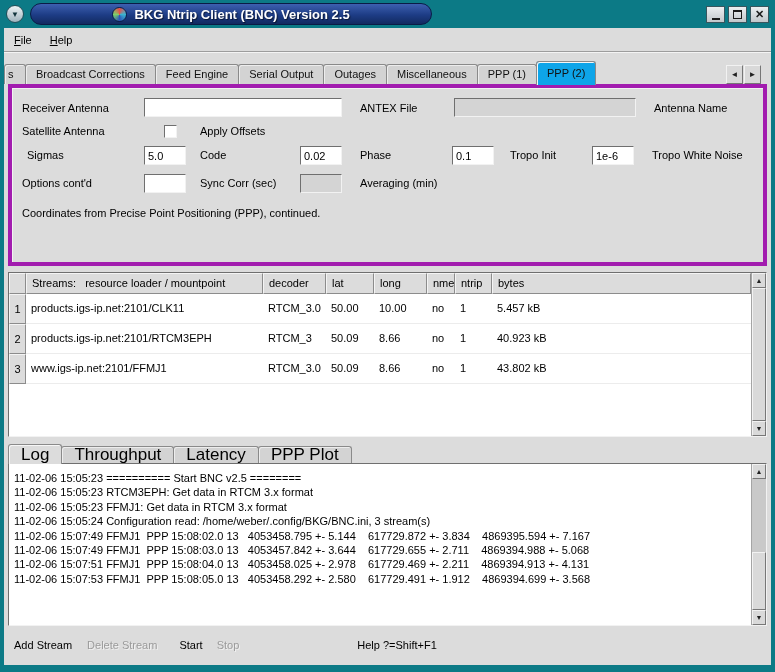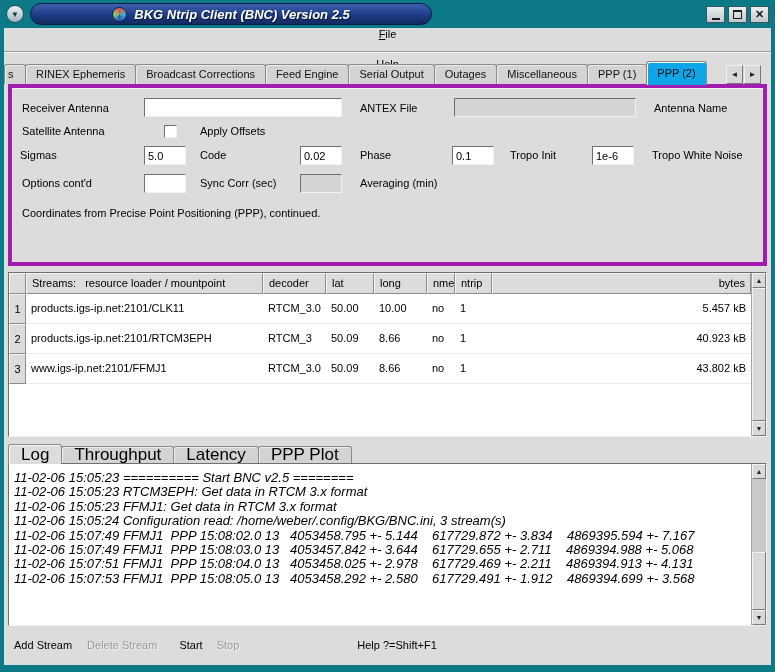--- a/index.html
+++ b/index.html
@@ -7,36 +7,36 @@
 
   .window { width:775px; height:672px; background:#0c7a86; position:relative; overflow:hidden; }
 
   
   .titlebar { position:absolute; top:0; left:0; right:0; height:28px; display:flex; align-items:center; padding:0 6px; }
   .win-menu-btn { width:18px; height:18px; border-radius:50%; flex:none;
     background:linear-gradient(180deg,#eef3f5,#9fb3bd); border:1px solid #24505a;
     display:flex; align-items:center; justify-content:center; font-size:8px; color:#11333c; }
   .title-pill { margin-left:6px; width:402px; height:22px; border-radius:11px;
     background:linear-gradient(180deg,#3d60b0,#1d3c85 55%,#122a60); border:1px solid #0a1c46;
-    display:flex; align-items:center; justify-content:center; gap:7px;font-style:italic; }
+    display:flex; align-items:center; justify-content:center; gap:7px; }
   .app-icon { width:15px; height:15px; border-radius:50%; flex:none;
     background:conic-gradient(#e8524a,#3bb3d0,#2b57b8,#7cd06a,#e8524a); border:1px solid #0a1c46; }
   .title-text { color:#fff; font-weight:bold; font-size:13px; text-shadow:1px 1px 1px rgba(0,0,0,.55); white-space:nowrap; }
   .win-controls { margin-left:auto; display:flex; gap:3px; }
   .win-btn { width:19px; height:17px; background:linear-gradient(180deg,#eceff1,#c2c7cb);
     border:1px solid #38565e; display:flex; align-items:center; justify-content:center; }
   .glyph-min { width:8px; height:2px; background:#1a1a1a; margin-top:9px; }
   .glyph-max { width:9px; height:9px; border:1px solid #1a1a1a; border-top-width:2px; }
   .glyph-close { font-size:11px; font-weight:bold; color:#1a1a1a; line-height:1; }
 
   
   .app-area { position:absolute; top:28px; left:4px; right:4px; bottom:7px; background:#dcdcdc; overflow:hidden; }
 
   .menubar { height:24px; display:flex; align-items:center; gap:18px; padding:0 10px;
-    border-bottom:1px solid #9d9d9d; box-shadow:0 1px 0 #f4f4f4; font-size:11px;flex-direction:column; }
+    border-bottom:1px solid #9d9d9d; box-shadow:0 1px 0 #f4f4f4; font-size:11px; }
   .menu-item { display:inline-block; }
   .menu-item::first-letter { text-decoration:underline; }
 
   
   .tabbar { display:flex; align-items:flex-end; height:26px; margin-top:6px; position:relative; z-index:2; }
   .tab { height:20px; line-height:19px; padding:0 10px; font-size:11px; background:#d3d3d3;
     border:1px solid #8a8a8a; border-bottom:none; border-radius:3px 3px 0 0; margin-right:-1px;
     box-shadow:inset 1px 1px 0 #ededed; color:#111; white-space:nowrap; }
   .tab.first { width:22px; padding:0 4px 0 3px; overflow:hidden; }
   .tab.selected { background:#0ea5e9; height:24px; line-height:23px; margin-bottom:-1px;
@@ -65,21 +65,21 @@
   .t-row { display:flex; height:30px; background:#fff; }
   .rn { height:30px; line-height:28px; text-align:center; padding:0; }
   .td { line-height:29px; padding:0 5px; border-bottom:1px solid #ececec; overflow:hidden; white-space:nowrap; }
   .c-num { width:17px; flex:none; }
   .c-mount { width:237px; flex:none; }
   .c-dec { width:63px; flex:none; }
   .c-lat { width:48px; flex:none; }
   .c-long { width:53px; flex:none; }
   .c-nmea { width:28px; flex:none; }
   .c-ntrip { width:37px; flex:none; }
-  .c-bytes { flex:1;text-align:right; }
+  .c-bytes { flex:1; }
 
   
   .vscroll { position:absolute; top:0; right:0; bottom:0; width:15px; background:#c9c9c9; border-left:1px solid #a5a5a5; }
   .sb-btn { position:absolute; left:0; width:14px; height:15px; background:#d9d9d9; border:1px solid;
     border-color:#f2f2f2 #777 #777 #f2f2f2; font-size:7px; text-align:center; line-height:13px; color:#222; }
   .sb-up { top:0; } .sb-down { bottom:0; }
   .sb-thumb { position:absolute; left:0; width:14px; background:#d9d9d9; border:1px solid;
     border-color:#f2f2f2 #777 #777 #f2f2f2; }
   .thumb-full { top:15px; bottom:15px; }
   .thumb-bottom { bottom:15px; height:58px; }
@@ -87,21 +87,21 @@
   
   .bottom-tabbar { display:flex; align-items:flex-end; height:20px; margin:6px 0 0 4px; position:relative; z-index:2; }
   .btab { height:17px; line-height:16px; padding:0 12px; font-size:17px; background:#d3d3d3;
     border:1px solid #8a8a8a; border-bottom:none; border-radius:3px 3px 0 0; margin-right:-1px;
     box-shadow:inset 1px 1px 0 #ededed; white-space:nowrap; }
   .btab.selected { background:#dcdcdc; height:20px; line-height:19px; margin-bottom:-1px;
     position:relative; z-index:3; box-shadow:inset 1px 1px 0 #f6f6f6; }
   .log-frame { margin:0 4px; height:163px; background:#fff; border:1px solid #6f6f6f;
     border-right-color:#f2f2f2; border-bottom-color:#f2f2f2; position:relative; overflow:hidden; }
   .log-content { position:absolute; top:2px; left:5px; right:17px; bottom:2px; padding-top:5px; overflow:hidden; }
-  .log-line { white-space:pre; font-size:13px; line-height:14.4px; color:#000;font-style:italic; }
+  .log-line { white-space:pre; font-size:11px; line-height:14.4px; color:#000; }
 
   
   .action-bar { height:38px; display:flex; align-items:center; padding-left:10px; font-size:11px; }
   .flat { background:none; border:none; font:11px "Liberation Sans",sans-serif; color:#000; padding:0; cursor:default; white-space:nowrap; }
   .flat.disabled { color:#9b9b9b; text-shadow:1px 1px 0 #f0f0f0; }
   .m-del { margin-left:15px; } .m-start { margin-left:22px; } .m-stop { margin-left:14px; } .m-help { margin-left:118px; }
 </style>
 </head>
 <body>
 
@@ -130,21 +130,20 @@
 
   <div class="app-area">
 
     <div class="menubar">
       <span class="menu-item">File</span>
       <span class="menu-item">Help</span>
     </div>
 
     <div class="tabbar">
       <div class="tab first">s</div>
-      <div class="tab">RINEX Ephemeris</div>
       <div class="tab">Broadcast Corrections</div>
       <div class="tab">Feed Engine</div>
       <div class="tab">Serial Output</div>
       <div class="tab">Outages</div>
       <div class="tab">Miscellaneous</div>
       <div class="tab">PPP (1)</div>
       <div class="tab selected">PPP (2)</div>
       <div class="tab-arrows">
         <div class="tab-arrow">◄</div>
         <div class="tab-arrow">►</div>
@@ -155,21 +154,21 @@
       <span class="lbl" style="left:10px; top:11px;">Receiver Antenna</span>
       <input class="inp" style="left: 132px; top: 10px; width: 198px;" value="">
       <span class="lbl" style="left:348px; top:11px;">ANTEX File</span>
       <input class="inp" style="left: 442px; top: 10px; width: 182px;" disabled="" value="">
       <span class="lbl" style="left:642px; top:11px;">Antenna Name</span>
 
       <span class="lbl" style="left:10px; top:34px;">Satellite Antenna</span>
       <span class="checkbox" style="left:152px; top:37px;"></span>
       <span class="lbl" style="left:188px; top:34px;">Apply Offsets</span>
 
-      <span class="lbl" style="left:8px; top:58px;">Sigmas</span>
+      <span class="lbl" style="left:15px; top:58px;">Sigmas</span>
       <input class="inp" style="left: 132px; top: 58px; width: 42px;" value="5.0">
       <span class="lbl" style="left:188px; top:58px;">Code</span>
       <input class="inp" style="left: 288px; top: 58px; width: 42px;" value="0.02">
       <span class="lbl" style="left:348px; top:58px;">Phase</span>
       <input class="inp" style="left: 440px; top: 58px; width: 42px;" value="0.1">
       <span class="lbl" style="left:498px; top:58px;">Tropo Init</span>
       <input class="inp" style="left: 580px; top: 58px; width: 42px;" value="1e-6">
       <span class="lbl" style="left:640px; top:58px;">Tropo White Noise</span>
 
       <span class="lbl" style="left:10px; top:86px;">Options cont'd</span>

